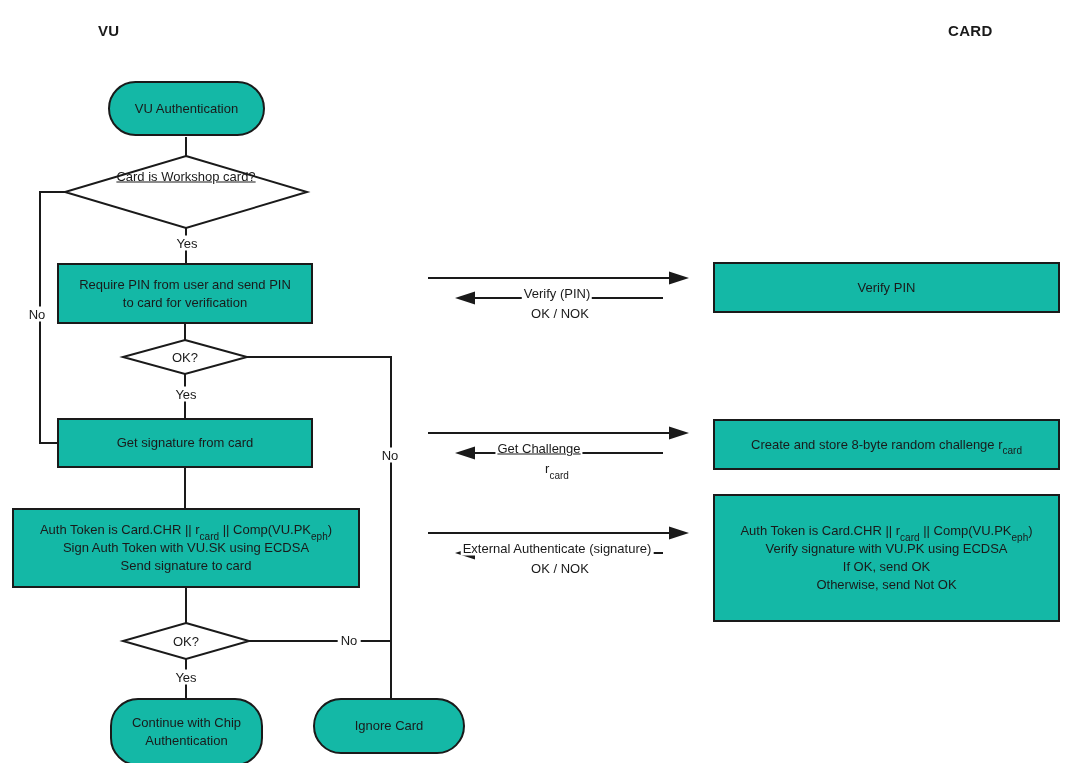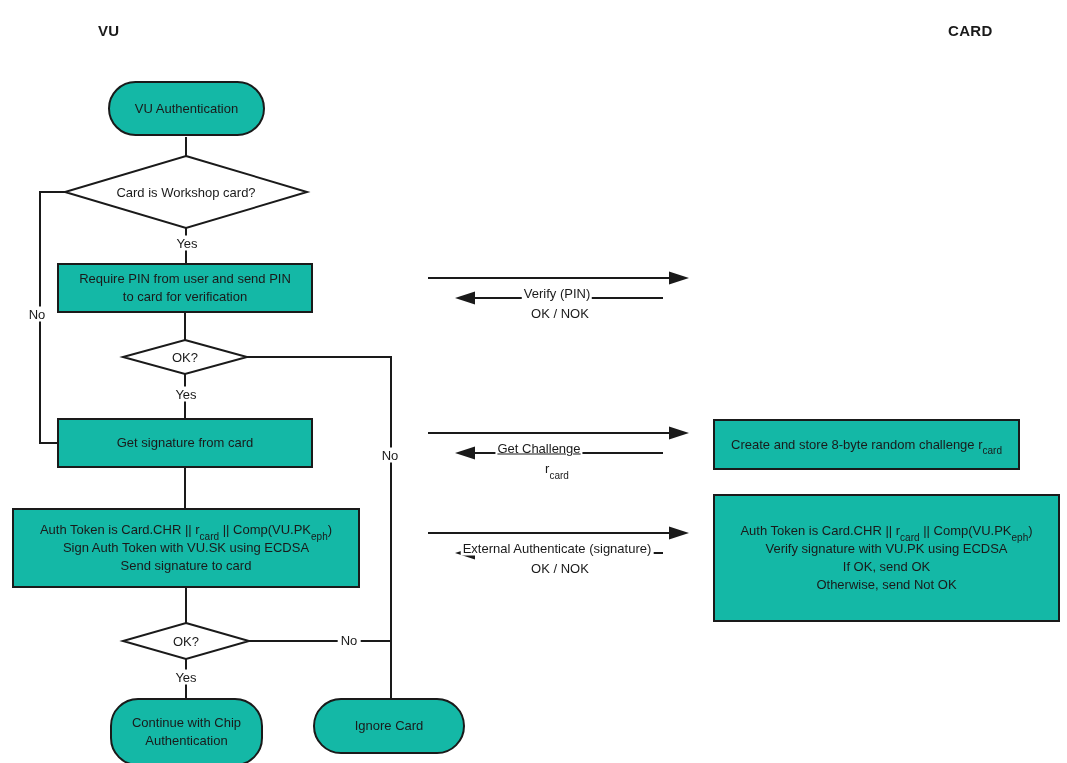--- a/index.html
+++ b/index.html
@@ -102,26 +102,26 @@
     </g>
   </svg>
 
   <div class="hdr" style="left:98px;top:22px;">VU</div>
   <div class="hdr" style="left:948px;top:22px;">CARD</div>
 
   <div class="box terminator" style="left:108px;top:81px;width:157px;height:55px;">
     <span>VU Authentication</span>
   </div>
 
-  <div class="dlabel" style="left:186px;top:192px;">Card is Workshop card?</div>
+  <div class="dlabel" style="left:186px;top:176px;text-decoration:underline;">Card is Workshop card?</div>
 
   <div class="edge-label" style="left:187px;top:243px;">Yes</div>
   <div class="edge-label" style="left:37px;top:314px;">No</div>
 
-  <div class="box" style="left:57px;top:263px;width:256px;height:50px;">
+  <div class="box" style="left:57px;top:263px;width:256px;height:61px;">
     <span>Require PIN from user and send PIN</span>
     <span>to card for verification</span>
   </div>
 
   <div class="dlabel" style="left:185px;top:357px;">OK?</div>
   <div class="edge-label" style="left:186px;top:394px;">Yes</div>
   <div class="edge-label" style="left:390px;top:455px;">No</div>
 
   <div class="box" style="left:57px;top:418px;width:256px;height:50px;">
     <span>Get signature from card</span>
@@ -150,22 +150,25 @@
 
   <div class="msg-label" style="left:557px;top:277px;">Verify (PIN)</div>
   <div class="msg-label" style="left:560px;top:297px;">OK / NOK</div>
   <div class="msg-label" style="left:539px;top:432px;text-decoration:underline;">Get Challenge</div>
   <div class="msg-label" style="left:557px;top:452px;">
     <span>r</span><sub class="s">card</sub>
   </div>
   <div class="msg-label" style="left:557px;top:532px;">External Authenticate (signature)</div>
   <div class="msg-label" style="left:560px;top:552px;">OK / NOK</div>
 
+  <div class="box" style="left:713px;top:262px;width:347px;height:51px;">
+    <span>Verify PIN</span>
+  </div>
 
-  <div class="box" style="left:713px;top:419px;width:307px;height:51px;">
+  <div class="box" style="left:713px;top:419px;width:347px;height:51px;">
     <span class="nowrap">
       <span>Create and store 8-byte random challenge r</span><sub class="s">card</sub>
     </span>
   </div>
 
   <div class="box" style="left:713px;top:494px;width:347px;height:128px;">
     <span class="nowrap">
       <span>Auth Token is Card.CHR || r</span><sub class="s">card</sub><span> || Comp(VU.PK</span><sub class="s">eph</sub><span>)</span>
     </span>
     <span>Verify signature with VU.PK using ECDSA</span>

